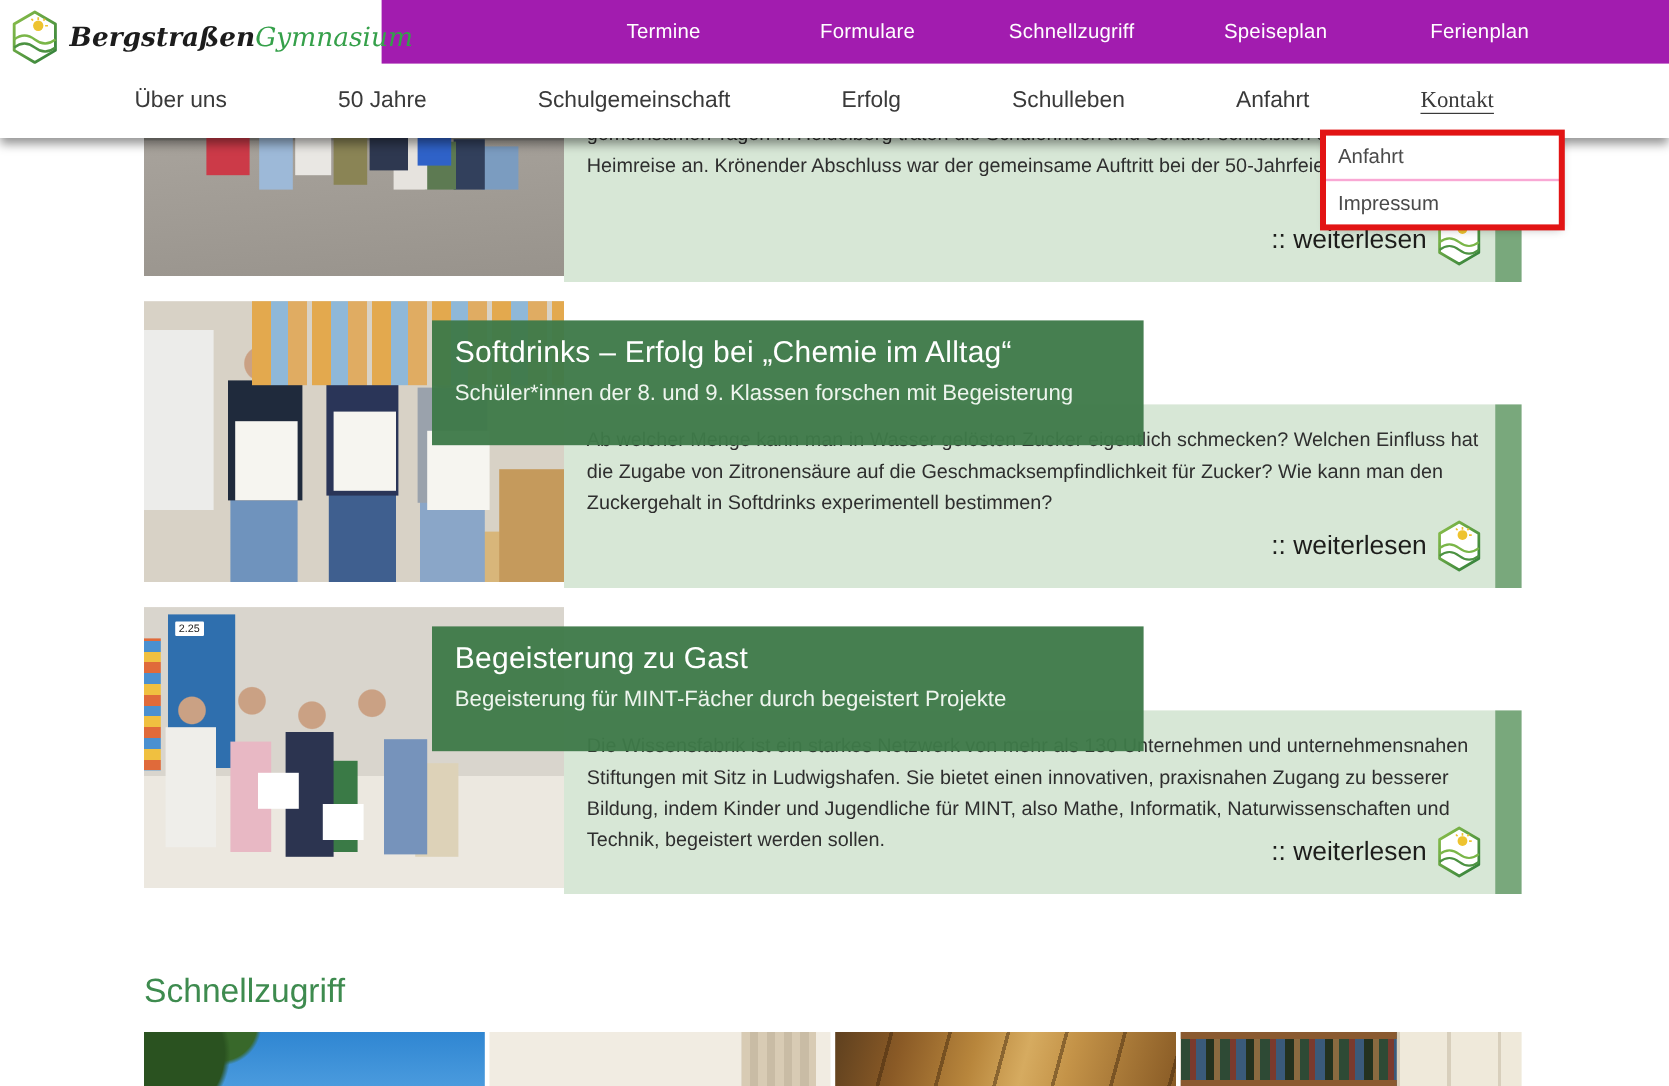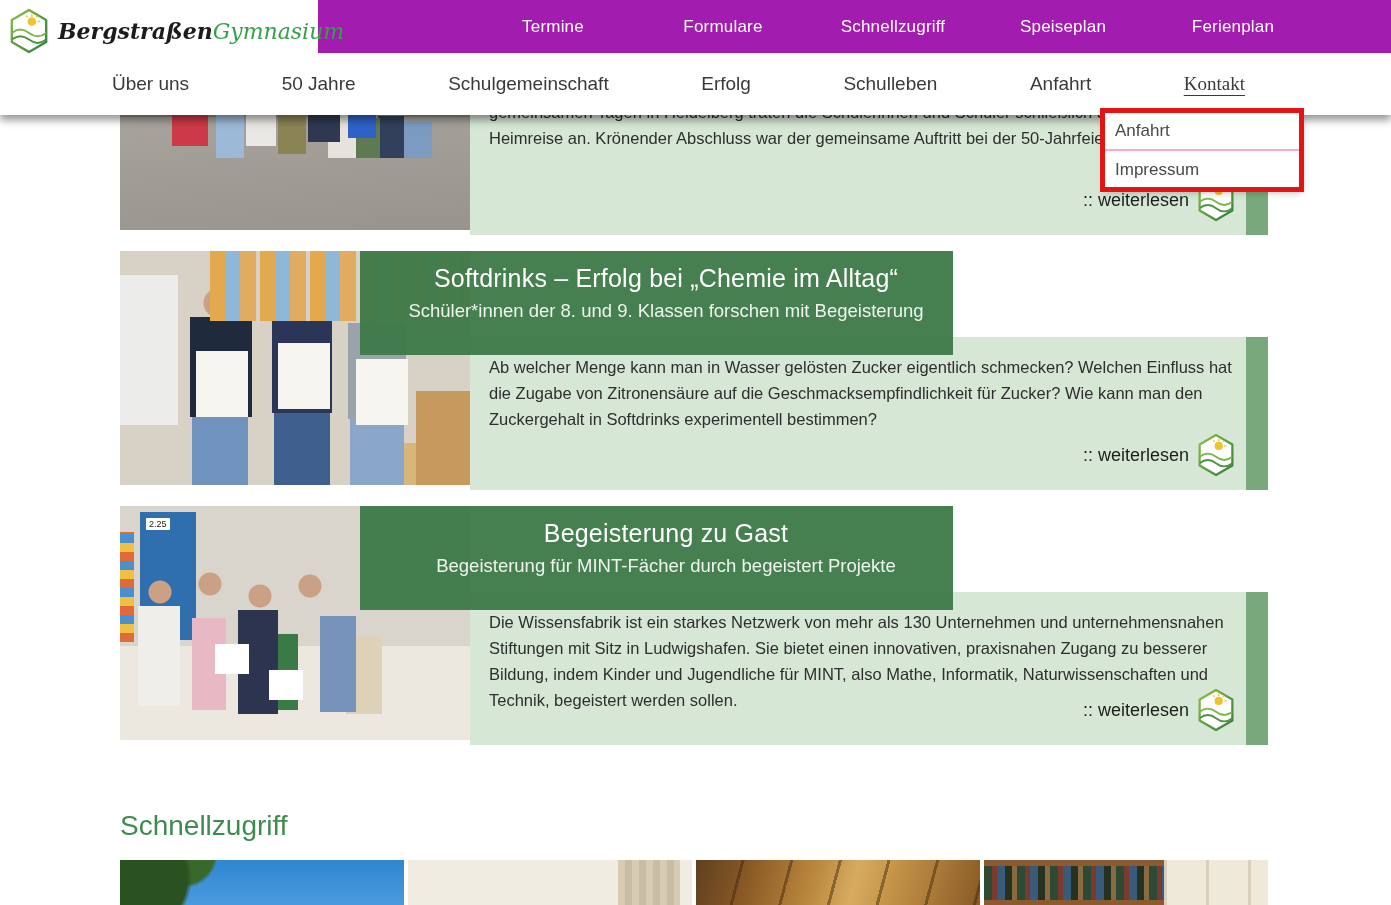--- a/index.html
+++ b/index.html
@@ -30,27 +30,27 @@
   .dropdown .dd-item:first-child{border-bottom:2px solid #f9a8d4;}
   .annotation-box{position:absolute;left:1100px;top:108px;width:194px;height:74px;border:5px solid #e21414;
                   z-index:30;pointer-events:none;}
 
   
   .article{position:absolute;left:120px;width:1148px;height:239px;}
   .a1{top:-4px;} .a2{top:251px;} .a3{top:506px;}
   .panel{position:absolute;left:350px;top:86px;width:776px;height:153px;background:#d7e7d6;}
   .accent-bar{position:absolute;left:1126px;top:86px;width:22px;height:153px;background:#79a87c;}
   .photo{position:absolute;left:0;top:0;width:350px;height:234px;background-repeat:no-repeat;cursor:pointer;}
-  .headerblock{position:absolute;left:240px;top:0;width:593px;height:104px;background:rgba(62,122,73,.96);
-               box-sizing:border-box;padding:13px 0 0 19px;z-index:2;cursor:pointer;text-align:center;}
+  .headerblock{position:absolute;left:240px;top:16px;width:593px;height:104px;background:rgba(62,122,73,.96);
+               box-sizing:border-box;padding:13px 0 0 19px;z-index:2;cursor:pointer;}
   .headerblock h2{margin:0;font-size:25px;font-weight:normal;color:#ffffff;letter-spacing:.2px;}
   .headerblock h3{margin:7px 0 0;font-size:18.5px;font-weight:normal;color:#eef5ee;}
   .bodytext{position:absolute;left:369px;top:103px;width:748px;font-size:16.5px;line-height:26px;color:#2e2e2e;}
   .readmore{position:absolute;right:32px;bottom:13px;display:flex;align-items:center;gap:7px;cursor:pointer;}
-  .readmore span{font-size:18px;color:#1d1d1b;}
+  .readmore span{font-size:22px;color:#1d1d1b;}
 
   
   .ph-bridge{background-color:#b2aca4;
     background-image:
       linear-gradient(#c5ced6,#c5ced6),linear-gradient(#bc7668,#bc7668),
       linear-gradient(#cc3a48,#cc3a48),linear-gradient(#9db9d8,#9db9d8),
       linear-gradient(#e9e7e3,#e9e7e3),linear-gradient(#8a8455,#8a8455),
       linear-gradient(#2e3850,#2e3850),linear-gradient(#2f62c8,#2f62c8),
       linear-gradient(#e6e3de,#e6e3de),linear-gradient(#5d7a52,#5d7a52),
       linear-gradient(#32405c,#32405c),linear-gradient(#7b9cc0,#7b9cc0),

